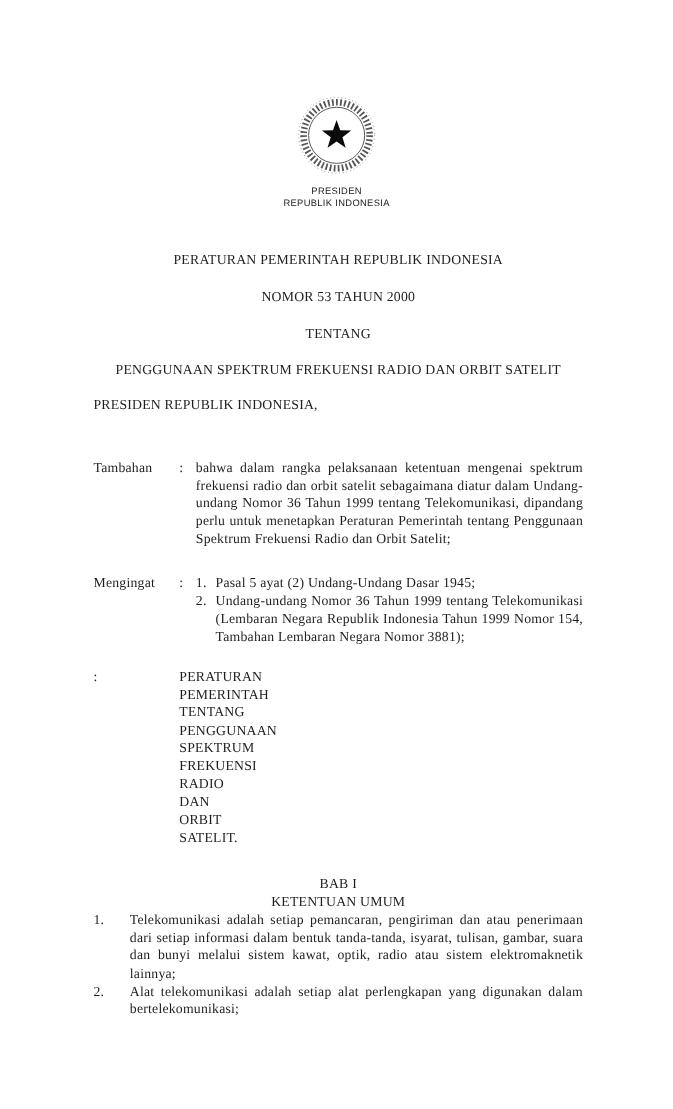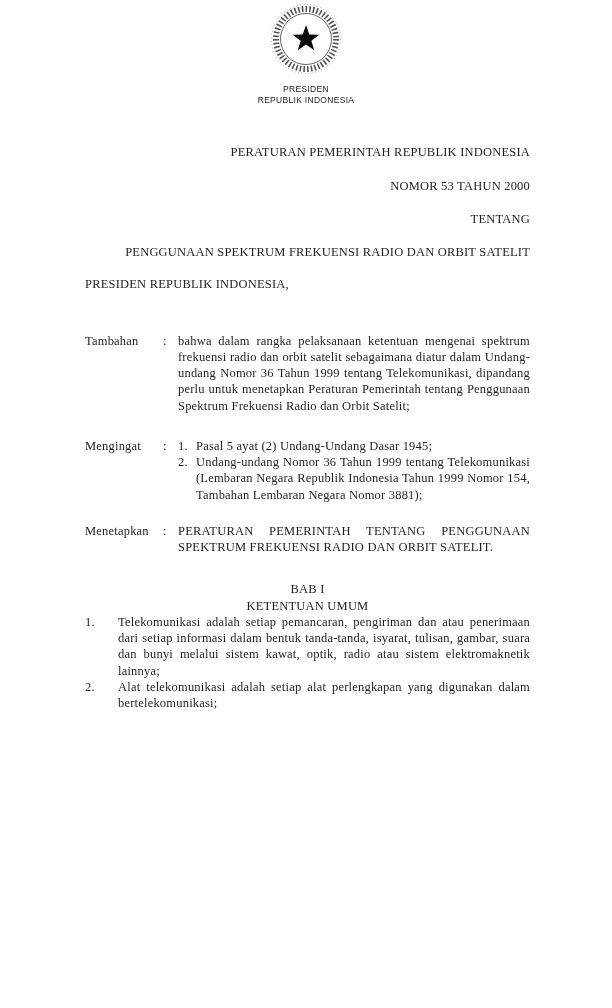--- a/index.html
+++ b/index.html
@@ -8,31 +8,31 @@
     width: 612px;
     height: 1008px;
     background: #ffffff;
     font-family: "Liberation Serif", serif;
     font-size: 12.5px;
     line-height: 1.3;
     color: #1e1e1e;
     letter-spacing: 0.2px;
     overflow: hidden;
   }
-  .letterhead { text-align: center; }
+  .letterhead { padding-top: 84px; text-align: center; }
   .lh-text {
     margin-top: 2px;
     font-family: "Liberation Sans", sans-serif;
     font-size: 8.5px;
     line-height: 1.3;
     letter-spacing: 0.3px;
     color: #222222;
   }
   .content { padding: 0 82px 0 85px; }
-  .title-block { margin-top: 38px; text-align: right; }
+  .title-block { margin-top: 38px; text-align: center; }
   .title-block > div { margin-bottom: 17px; }
   .title-block > div:last-child { margin-bottom: 0; }
   .salutation { margin-top: 16px; text-align: left; }
   .clause { display: grid; grid-template-columns: 78px 15px 1fr; }
   .clause .colon { text-align: left; }
   .menimbang { margin-top: 40px; }
   .mengingat { margin-top: 24px; }
   .menetapkan { margin-top: 20px; }
   .just { text-align: justify; }
   .num-item { display: grid; grid-template-columns: 18px 1fr; }
@@ -87,21 +87,20 @@
         </div>
         <div class="num-item">
           <div>2.</div>
           <div class="just">Undang-undang Nomor 36 Tahun 1999 tentang Telekomunikasi (Lembaran Negara Republik Indonesia Tahun 1999 Nomor 154, Tambahan Lembaran Negara Nomor 3881);</div>
         </div>
       </div>
     </div>
 
 
     <div class="clause menetapkan">
-      <div>Menetapkan</div>
       <div class="colon">:</div>
       <div class="just">PERATURAN PEMERINTAH TENTANG PENGGUNAAN SPEKTRUM FREKUENSI RADIO DAN ORBIT SATELIT.</div>
     </div>
 
     <div class="bab">
       <div>BAB I</div>
       <div>KETENTUAN UMUM</div>
     </div>
 
 

